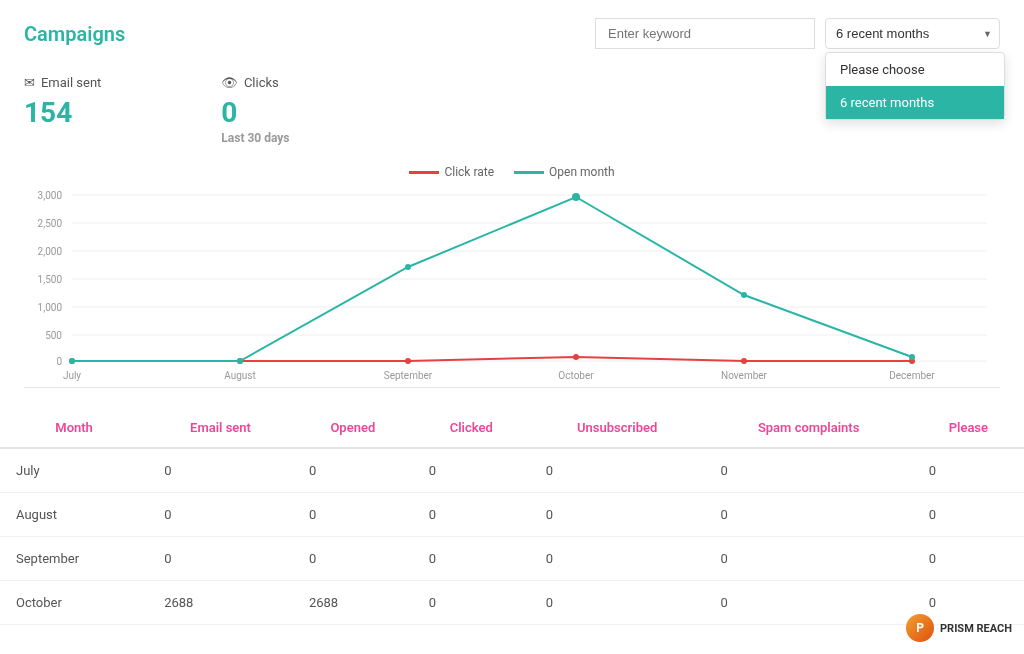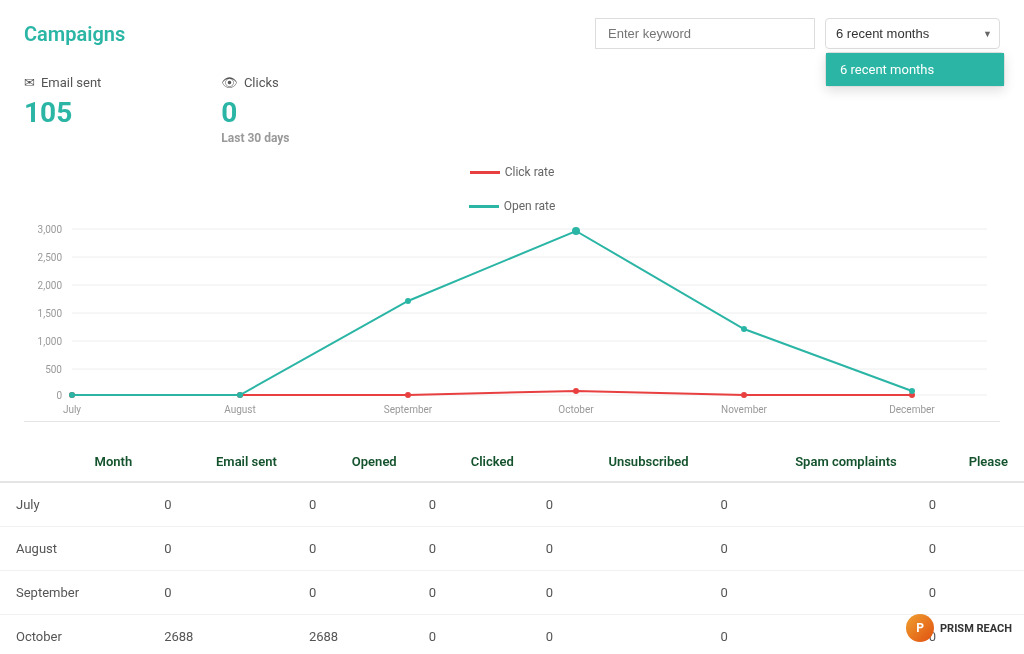--- a/index.html
+++ b/index.html
@@ -20,33 +20,33 @@
     .stats-row { display: flex; padding: 16px 24px 10px; gap: 120px; }
     .stat-block { }
     .stat-label { font-size: 13px; color: #555; display: flex; align-items: center; gap: 6px; margin-bottom: 6px; }
     .stat-label .icon { font-size: 13px; }
     .stat-value { font-size: 28px; font-weight: 700; color: #2ab5a5; }
     .stat-value.zero { color: #2ab5a5; }
     .stat-sublabel { font-size: 12px; color: #999; margin-top: 2px; font-weight: bold; }
 
     
     .chart-area { padding: 10px 24px 0; }
-    .chart-legend { display: flex; align-items: center; justify-content: center; gap: 20px; margin-bottom: 8px; font-size: 12px; color: #666; flex-direction: column; }
+    .chart-legend { display: flex; align-items: center; justify-content: center; gap: 20px; margin-bottom: 8px; font-size: 12px; color: #666; }
     .legend-item { display: flex; align-items: center; gap: 5px; }
     .legend-line { width: 30px; height: 3px; }
     .legend-line.click { background: #e84040; }
     .legend-line.open { background: #2ab5a5; }
     
     .chart-container { position: relative; width: 100%; height: 200px; }
     .chart-svg { width: 100%; height: 100%; }
 
     
     .data-table { width: 100%; border-collapse: collapse; margin-top: 20px; }
     .data-table thead tr { border-bottom: 2px solid #e5e5e5; }
-    .data-table th { padding: 12px 16px; text-align: right; font-size: 13px; font-weight: 600; color: #14532d; }
+    .data-table th { padding: 12px 16px; text-align: center; font-size: 13px; font-weight: 600; color: #ec4899; }
     .data-table td { padding: 14px 16px; text-align: left; font-size: 13px; color: #555; border-bottom: 1px solid #f0f0f0; }
     .data-table tr:last-child td { border-bottom: 1px solid #f0f0f0; }
 
     
     .dropdown-overlay { position: absolute; top: 34px; left: 0; background: #fff; border: 1px solid #ddd; border-radius: 4px; z-index: 100; min-width: 180px; box-shadow: 0 4px 12px rgba(0,0,0,0.12); }
     .dropdown-item { padding: 9px 14px; font-size: 13px; color: #333; cursor: pointer; white-space: nowrap; }
     .dropdown-item.selected { background: #2ab5a5; color: #fff; }
 
     
     .branding { position: fixed; bottom: 12px; right: 12px; display: flex; align-items: center; gap: 6px; font-size: 11px; font-weight: 700; color: #333; }
@@ -67,54 +67,55 @@
       <div class="select-wrapper" style="position:relative;">
         <select class="select-control" style="min-width:175px;">
           <option>Please choose</option>
           <option>This month</option>
           <option>3 recent months</option>
           <option selected="">6 recent months</option>
           <option>1 recent year</option>
         </select>
         
         <div class="dropdown-overlay">
+          <div class="dropdown-item">Please choose</div>
           <div class="dropdown-item selected">6 recent months</div>
         </div>
       </div>
 
     </div>
   </div>
 
   <div class="stats-row">
     <div class="stat-block">
       <div class="stat-label">
         <span class="icon">✉</span>
         <span>Email sent</span>
       </div>
-      <div class="stat-value">105</div>
+      <div class="stat-value">154</div>
     </div>
     <div class="stat-block">
       <div class="stat-label">
         <span class="icon">👁</span>
         <span>Clicks</span>
       </div>
       <div class="stat-value zero">0</div>
       <div class="stat-sublabel">Last 30 days</div>
     </div>
   </div>
 
   <div class="chart-area">
     <div class="chart-legend">
       <div class="legend-item">
         <div class="legend-line click"></div>
         <span>Click rate</span>
       </div>
       <div class="legend-item">
         <div class="legend-line open"></div>
-        <span>Open rate</span>
+        <span>Open month</span>
       </div>
     </div>
     <div class="chart-container">
       <svg class="chart-svg" viewBox="0 0 960 200">
 
         <text x="30" y="12" font-size="10" fill="#999" text-anchor="end">3,000</text>
         <text x="30" y="40" font-size="10" fill="#999" text-anchor="end">2,500</text>
         <text x="30" y="68" font-size="10" fill="#999" text-anchor="end">2,000</text>
         <text x="30" y="96" font-size="10" fill="#999" text-anchor="end">1,500</text>
         <text x="30" y="124" font-size="10" fill="#999" text-anchor="end">1,000</text>

